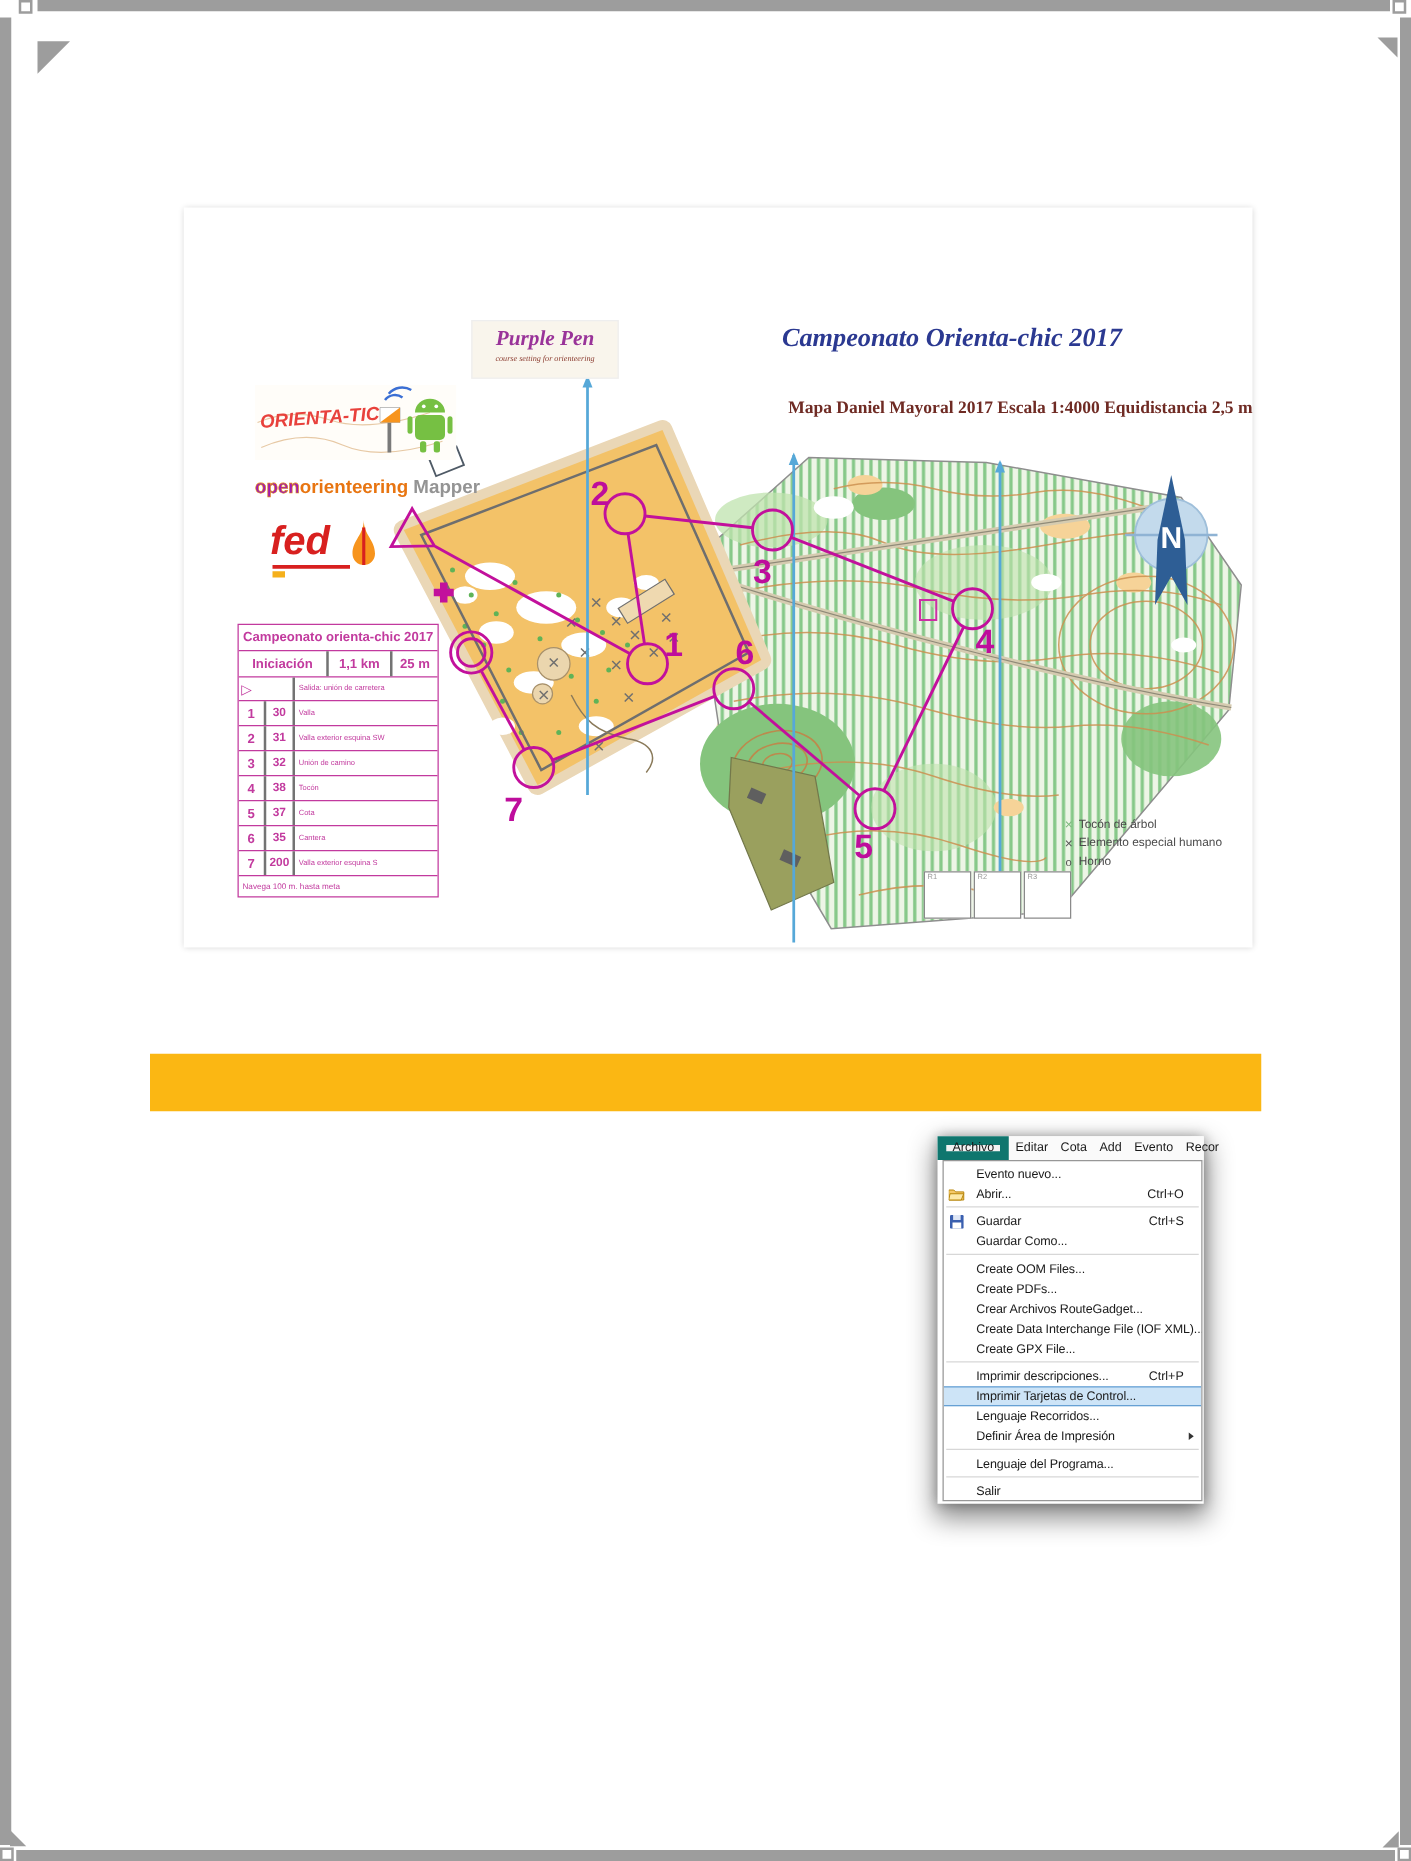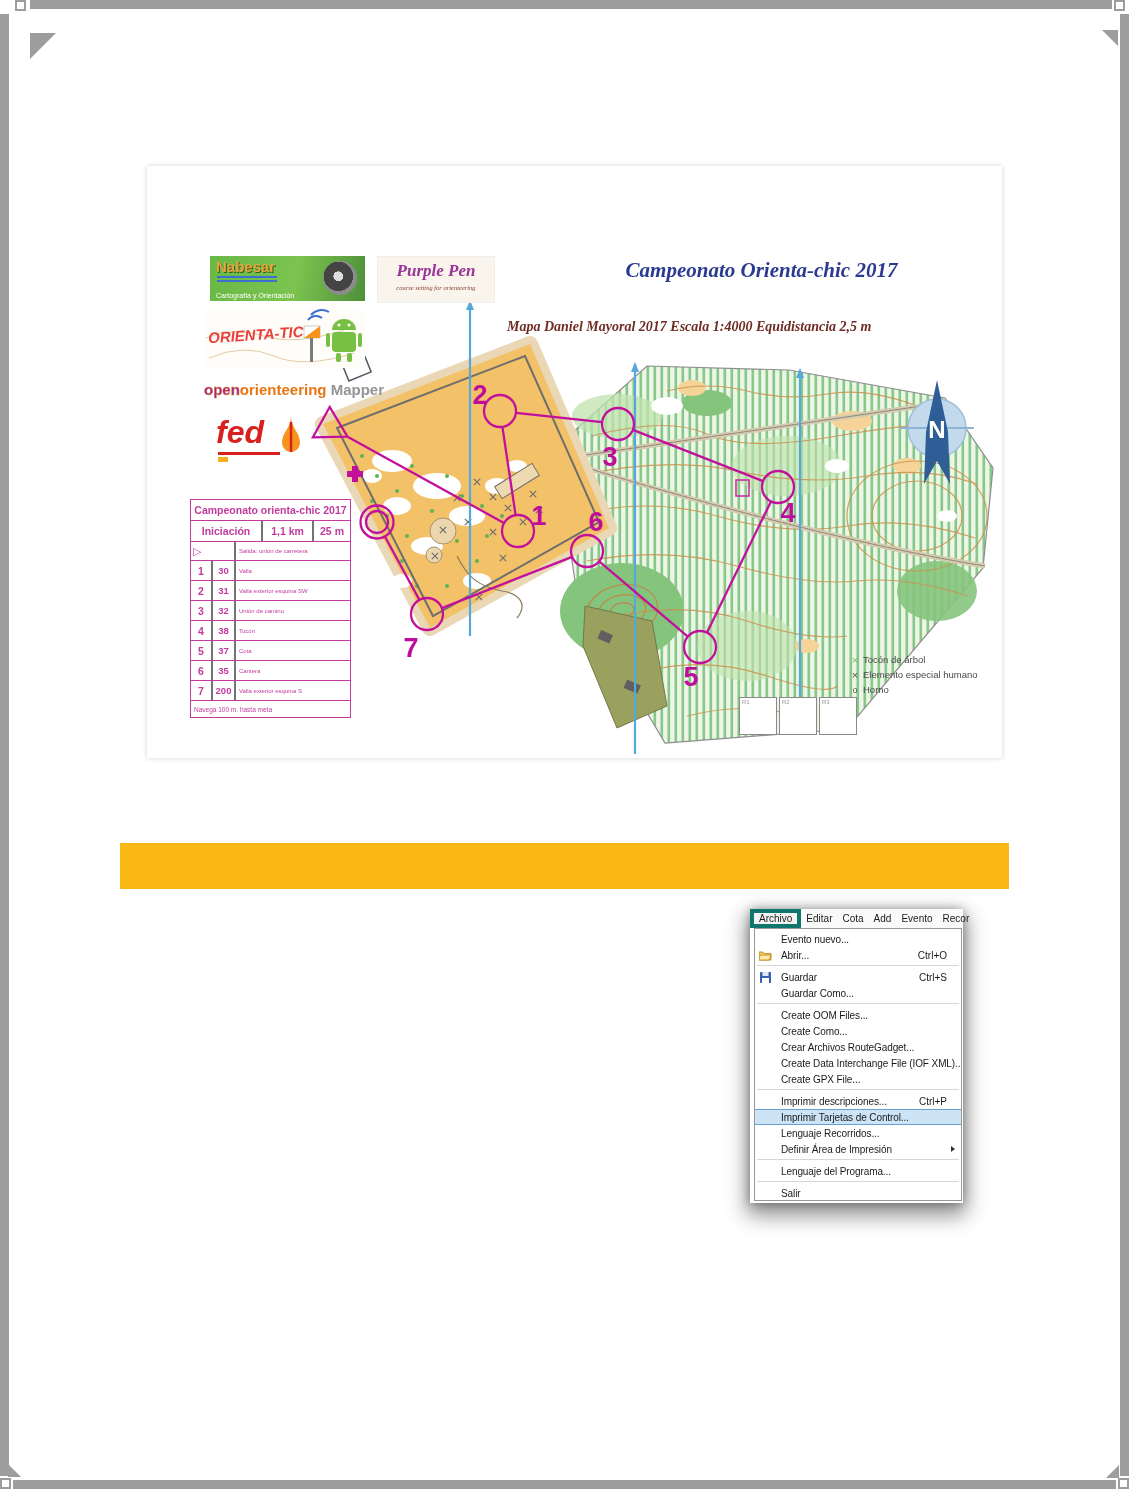--- a/index.html
+++ b/index.html
@@ -14,22 +14,22 @@
   .tri-bl{border-bottom:13px solid #9d9d9d;border-right:13px solid transparent;}
   .tri-br{border-bottom:13px solid #9d9d9d;border-left:13px solid transparent;}
   
   #map-fig{position:absolute;left:147px;top:166px;width:855px;height:592px;background:#fff;
            box-shadow:0 0 5px rgba(0,0,0,.18);}
   #map-fig .abs{position:absolute;}
   .map-title{left:0;right:0;top:22px;text-align:center;font-family:"Liberation Serif",serif;
              font-weight:bold;font-style:italic;font-size:30px;color:#2b3991;letter-spacing:.5px;}
   .event-title{left:380px;right:6px;top:92px;text-align:center;font-family:"Liberation Serif",serif;
                font-weight:bold;font-style:italic;font-size:21px;color:#2b3991;}
-  .map-credit{left:360px;right:0;top:153px;text-align:left;font-family:"Liberation Serif",serif;
-              font-weight:bold;font-style:italic;font-size:14px;color:#6f2b24;}
+  .map-credit{left:360px;right:0;top:153px;text-align:right;font-family:"Liberation Serif",serif;
+              font-weight:bold;font-size:14px;color:#6f2b24;}
   
   .logo{overflow:hidden;}
   #logo-nabesar{left:63px;top:90px;width:155px;height:45px;
       background:linear-gradient(100deg,#69b945 0%,#7cc34f 55%,#4e8f3a 100%);}
   #logo-nabesar .nb-name{position:absolute;left:6px;top:2px;font-weight:bold;font-size:15px;color:#e8a33d;
       text-shadow:1px 1px 0 #3a5c20;}
   #logo-nabesar .nb-lines{position:absolute;left:7px;top:20px;width:60px;height:8px;
       background:repeating-linear-gradient(#3c6fd0 0 2px,transparent 2px 4px);}
   #logo-nabesar .nb-tag{position:absolute;left:6px;bottom:2px;font-size:7px;color:#fff;}
   #logo-nabesar .nb-compass{position:absolute;right:8px;top:5px;width:34px;height:34px;border-radius:50%;
@@ -74,21 +74,21 @@
   .punch{width:38px;height:38px;border:1.5px solid #8a8a8a;background:#fff;margin-right:2px;
          font-size:6px;color:#999;padding:1px 0 0 2px;box-sizing:border-box;}
   
   #divider{position:absolute;left:120px;top:843px;width:889px;height:46px;background:#fbb713;}
   
   #menushot{position:absolute;left:750px;top:909px;width:213px;height:294px;background:#fff;
             box-shadow:0 9px 20px 3px rgba(0,0,0,.45),0 0 9px rgba(0,0,0,.30);
             font-size:10px;color:#1a1a1a;}
   #menubar{display:flex;height:19px;align-items:stretch;background:#fafafa;}
   .mb-item{display:flex;align-items:center;padding:0 5px;white-space:nowrap;}
-  .mb-item.sel{border:4px solid #0f766e;background:#f2f2f2;box-sizing:border-box;}
+  .mb-item.sel{border:7px solid #0f766e;background:#f2f2f2;box-sizing:border-box;}
   #dropdown{position:absolute;left:4px;top:19px;right:1px;bottom:2px;background:#fff;
             border:1px solid #979797;padding:2px 0;box-sizing:border-box;overflow:hidden;}
   .mi{display:flex;align-items:center;height:16px;white-space:nowrap;}
   .mi-icon{flex:0 0 21px;display:flex;justify-content:center;align-items:center;}
   .mi-label{padding-left:5px;letter-spacing:-.1px;}
   .mi-short{margin-left:auto;padding-right:14px;}
   .mi-sep{border-top:1px solid #d7d7d7;margin:2px 2px 3px 2px;height:0;}
   .mi.hl{background:#cde4f7;border-top:1px solid #66a0d4;border-bottom:1px solid #66a0d4;height:14px;box-sizing:content-box;}
   .sub-arrow{margin-left:auto;margin-right:6px;width:0;height:0;border-left:4px solid #333;
              border-top:3.5px solid transparent;border-bottom:3.5px solid transparent;}
@@ -278,26 +278,20 @@
         <line x1="753" y1="262" x2="827" y2="262" stroke="#8fb3d4" stroke-width="2"></line>
         <polygon points="790,214 801,266 779,266" fill="#2e5e95"></polygon>
         <polygon points="779,266 801,266 803,318 790,295 777,318" fill="#2e5e95"></polygon>
         <text x="790" y="272" text-anchor="middle" fill="#ffffff" font-family="Liberation Sans,sans-serif" font-size="24" font-weight="bold">N</text>
       </g>
     </svg>
 
     <div class="abs event-title">Campeonato Orienta-chic 2017</div>
     <div class="abs map-credit">Mapa Daniel Mayoral 2017  Escala 1:4000  Equidistancia 2,5 m</div>
 
-    <div class="abs logo" id="logo-nabesar">
-      <span class="nb-name">Nabesar</span>
-      <span class="nb-lines"></span>
-      <span class="nb-compass"></span>
-      <span class="nb-tag">Cartografía y Orientación</span>
-    </div>
     <div class="abs logo" id="logo-purplepen">
       <span class="pp-name">Purple Pen</span>
       <span class="pp-tag">course setting for orienteering</span>
     </div>
     <div class="abs logo" id="logo-orientatic">
       <svg width="161" height="60" style="position:absolute;inset:0;">
         <path d="M5,50 Q40,35 70,48 T150,45" stroke="#e7c9a5" stroke-width="1" fill="none"></path>
         <path d="M2,30 Q30,18 60,28 T140,22" stroke="#e7c9a5" stroke-width="1" fill="none"></path>
 
         <g>
@@ -503,21 +497,21 @@
         <span class="mi-icon"></span>
           <span class="mi-label">Guardar Como...</span>
       </div>
       <div class="mi-sep"></div>
       <div class="mi">
         <span class="mi-icon"></span>
           <span class="mi-label">Create OOM Files...</span>
       </div>
       <div class="mi">
         <span class="mi-icon"></span>
-          <span class="mi-label">Create Como...</span>
+          <span class="mi-label">Create PDFs...</span>
       </div>
       <div class="mi">
         <span class="mi-icon"></span>
           <span class="mi-label">Crear Archivos RouteGadget...</span>
       </div>
       <div class="mi">
         <span class="mi-icon"></span>
           <span class="mi-label">Create Data Interchange File (IOF XML)...</span>
       </div>
       <div class="mi">

